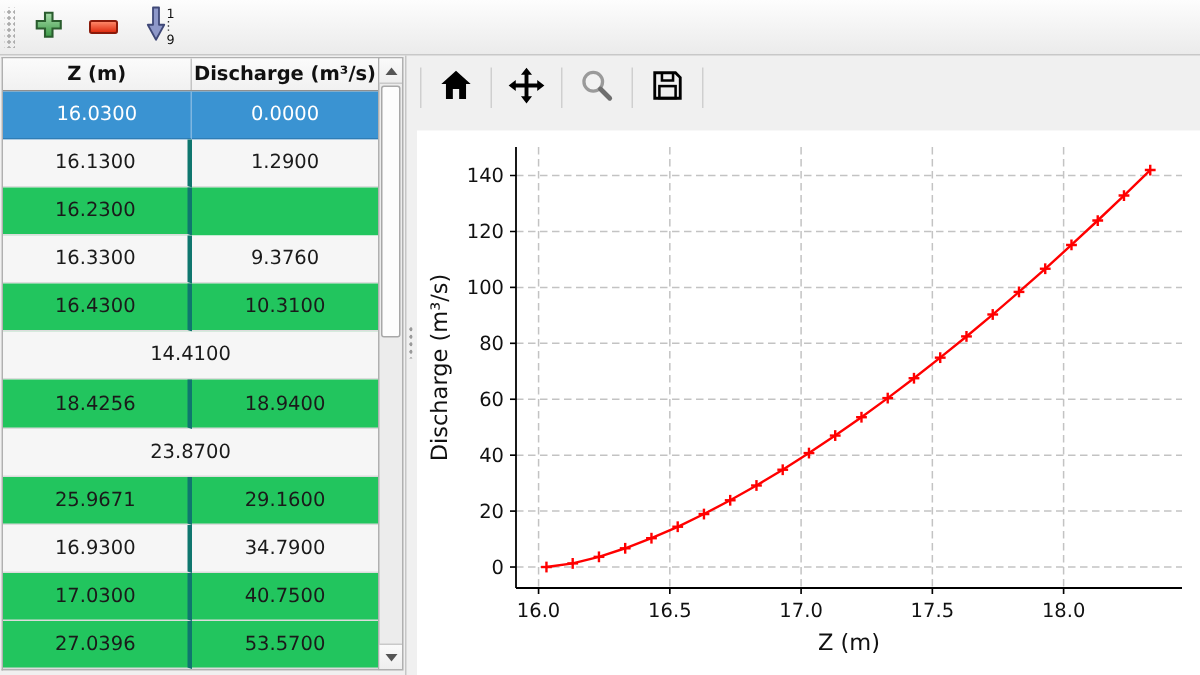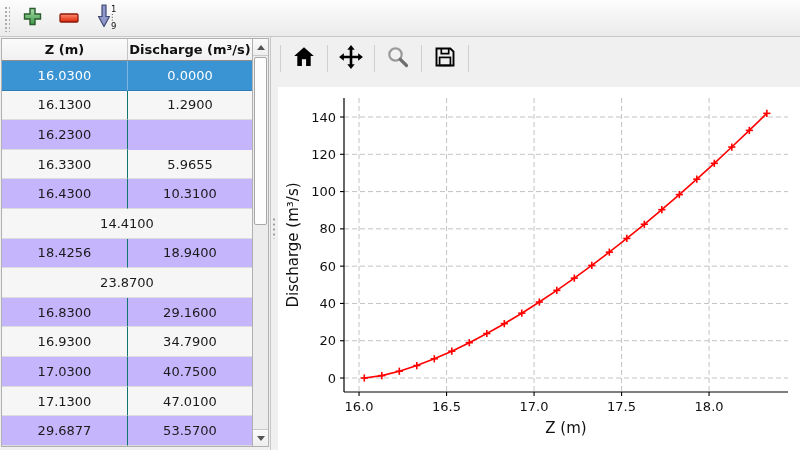--- a/index.html
+++ b/index.html
@@ -18,25 +18,25 @@
 
   
   .table-panel { position:absolute; left:1px; top:38px; width:251px; height:409px;
     background:#fff; border:1px solid #b0b0b0; border-right:none; display:flex; flex-direction:column; }
   .thead { display:flex; height:22px; background:linear-gradient(#fbfbfb,#f1f1f1);
     border-bottom:1px solid #8f8f8f; font-weight:bold; font-size:13px; color:#111; flex:none; }
   .hcell { display:flex; align-items:center; justify-content:center; }
   .c0 { width:126px; border-right:1px solid #c4c4c4; }
   .c1 { flex:1; }
   .tbody { flex:1; display:flex; flex-direction:column; }
-  .trow { flex:1; display:flex; font-size:13px; color:#1a1a1a; background:#c4b5fd; }
+  .trow { flex:1; display:flex; font-size:13px; color:#1a1a1a; background:#22c55e; }
   .trow.alt { background:#f6f6f6; }
   .trow .tcell { display:flex; align-items:center; justify-content:center;
     border-bottom:1px solid #dcdcdc; }
-  .trow .tcell.c0 { border-right:1px solid #0f766e; }
+  .trow .tcell.c0 { border-right:3px solid #0f766e; }
   .trow.selected { background:#3a93d2; color:#fff; }
   .trow.selected .tcell { border-bottom:1px solid #2f7db5; }
   .trow.selected .tcell.c0 { border-right:1px solid #7fb6e0; }
 
   
   .vscroll { position:absolute; left:252px; top:38px; width:17px; height:409px;
     background:#ececec; border:1px solid #b0b0b0; }
   .sbtn { position:absolute; left:0; width:15px; height:17px; background:linear-gradient(#fafafa,#eee);
     display:flex; align-items:center; justify-content:center; cursor:pointer; }
   .sbtn.up { top:0; border-bottom:1px solid #c9c9c9; }
@@ -130,54 +130,50 @@
       </div>
       <div class="trow alt">
         <div class="tcell c0">16.1300</div>
         <div class="tcell c1">1.2900</div>
       </div>
       <div class="trow">
         <div class="tcell c0">16.2300</div>
       </div>
       <div class="trow alt">
         <div class="tcell c0">16.3300</div>
-        <div class="tcell c1">5.9655</div>
+        <div class="tcell c1">9.3760</div>
       </div>
       <div class="trow">
         <div class="tcell c0">16.4300</div>
         <div class="tcell c1">10.3100</div>
       </div>
       <div class="trow alt">
         <div class="tcell c1">14.4100</div>
       </div>
       <div class="trow">
         <div class="tcell c0">18.4256</div>
         <div class="tcell c1">18.9400</div>
       </div>
       <div class="trow alt">
         <div class="tcell c1">23.8700</div>
       </div>
       <div class="trow">
-        <div class="tcell c0">16.8300</div>
+        <div class="tcell c0">25.9671</div>
         <div class="tcell c1">29.1600</div>
       </div>
       <div class="trow alt">
         <div class="tcell c0">16.9300</div>
         <div class="tcell c1">34.7900</div>
       </div>
       <div class="trow">
         <div class="tcell c0">17.0300</div>
         <div class="tcell c1">40.7500</div>
       </div>
-      <div class="trow alt">
-        <div class="tcell c0">17.1300</div>
-        <div class="tcell c1">47.0100</div>
-      </div>
-      <div class="trow">
-        <div class="tcell c0">29.6877</div>
+      <div class="trow">
+        <div class="tcell c0">27.0396</div>
         <div class="tcell c1">53.5700</div>
       </div>
     </div>
 </div>
 
 <div class="vscroll">
   <div class="sbtn up">
     <div class="tri-up"></div>
   </div>
   <div class="sthumb"></div>

